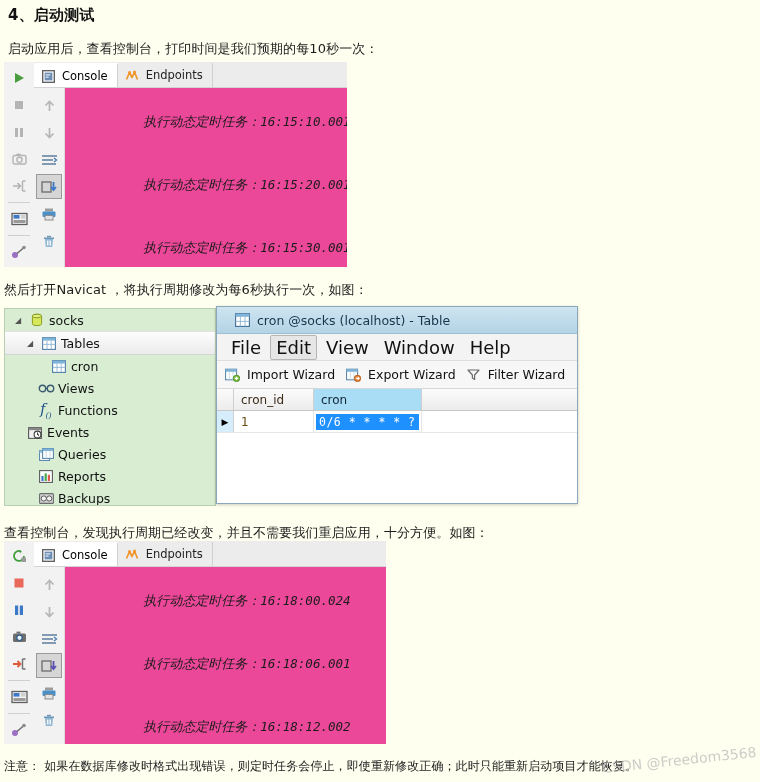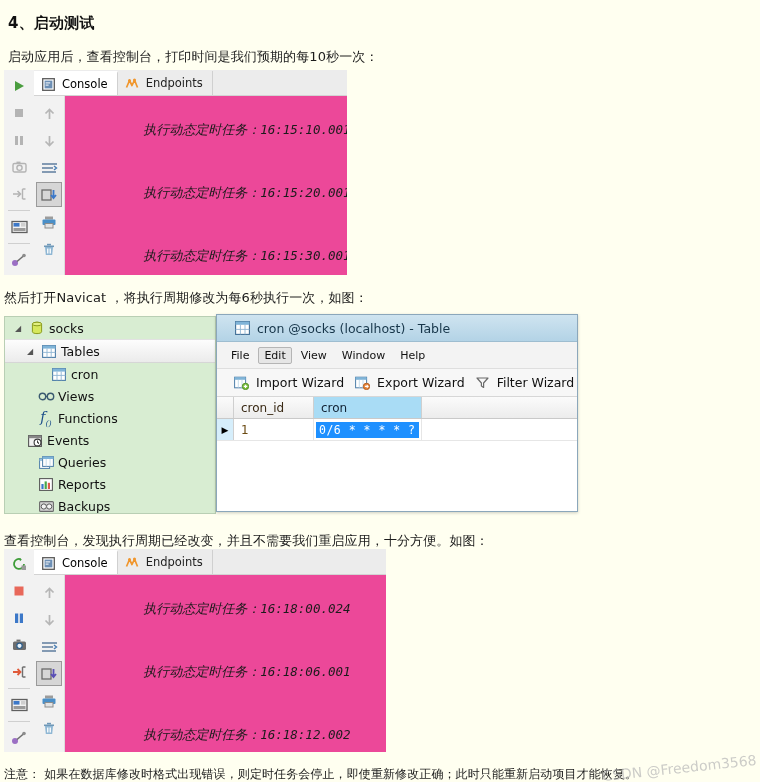--- a/index.html
+++ b/index.html
@@ -1,21 +1,21 @@
 <!DOCTYPE html>
 <html><head>
 <meta charset="utf-8">
 <style>
   html,body{margin:0;padding:0;}
   body{
     width:760px;height:782px;background:#fffff0;
     font-family:"DejaVu Sans","Liberation Sans",sans-serif;
     color:#1a1a1a;overflow:hidden;position:relative;
   }
-  .page{position:relative;width:760px;height:700px;margin-top:8px;}
+  .page{position:relative;width:760px;height:700px;}
 
   
   .h-sec{
     position:absolute;font-size:15px;font-weight:bold;color:#111;
     letter-spacing:.2px;white-space:nowrap;
   }
   .para{
     position:absolute;font-size:13px;color:#1c1c1c;white-space:nowrap;
     letter-spacing:.1px;
   }
@@ -80,27 +80,27 @@
     position:absolute;background:#fff;border:1px solid #8ba7bb;box-sizing:border-box;
     box-shadow:0 1px 3px rgba(0,0,0,.2);overflow:hidden;
   }
   .nv-title{
     height:26px;background:linear-gradient(#cfe4f0,#b3d3e6);
     border-bottom:1px solid #9ebdd0;display:flex;align-items:center;
     padding-left:16px;font-size:12.5px;color:#17364a;gap:6px;
   }
   .nv-menu{
     height:26px;background:#f3f3f3;border-bottom:1px solid #dedede;
-    display:flex;align-items:center;gap:3px;padding-left:8px;font-size:11px;color:#111;
+    display:flex;align-items:center;gap:3px;padding-left:8px;font-size:18px;color:#111;
   }
   .nv-menu span{padding:2px 6px;border-radius:2px;}
   .nv-menu span.pressed{background:#e6e6e6;border:1px solid #b5b5b5;padding:1px 5px;}
   .nv-tools{
     height:27px;background:#f7f7f7;border-bottom:1px solid #d7d7d7;
-    display:flex;align-items:center;gap:10px;padding-left:16px;font-size:12.5px;color:#111;
+    display:flex;align-items:center;gap:10px;padding-left:7px;font-size:12.5px;color:#111;
   }
   .nv-tools .tb{display:flex;align-items:center;gap:4px;}
   .grid-head{
     display:flex;height:21px;background:linear-gradient(#fbfbfb,#ececec);
     border-bottom:1px solid #c9c9c9;font-size:12px;color:#3a2a15;
   }
   .gh{display:flex;align-items:center;padding-left:7px;border-right:1px solid #cfcfcf;box-sizing:border-box;}
   .gh.sel{background:#a9dcf5;color:#123;}
   .grid-row{display:flex;height:21px;font-size:12px;border-bottom:1px solid #e6e6e6;}
   .gc{display:flex;align-items:center;padding-left:7px;border-right:1px solid #e6e6e6;box-sizing:border-box;color:#6b4a12;}

